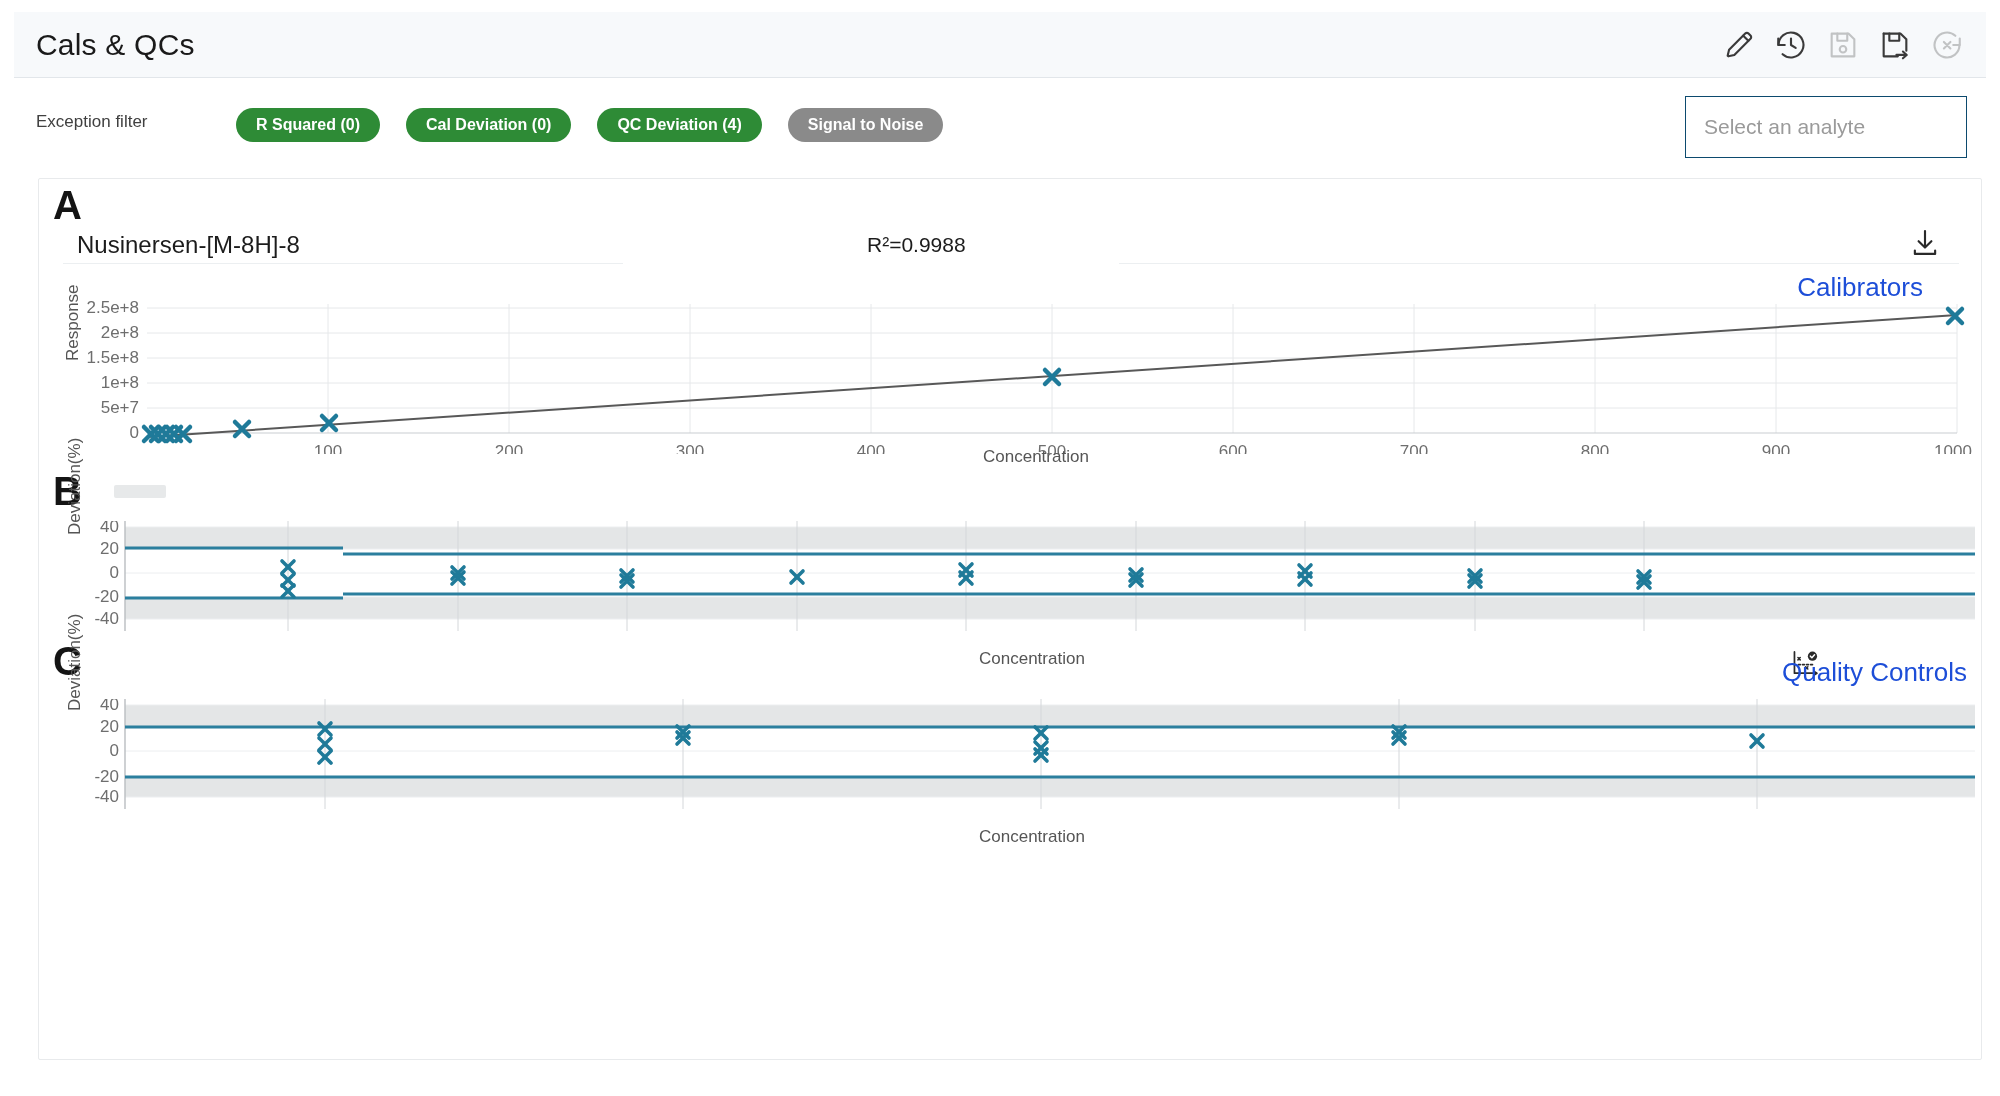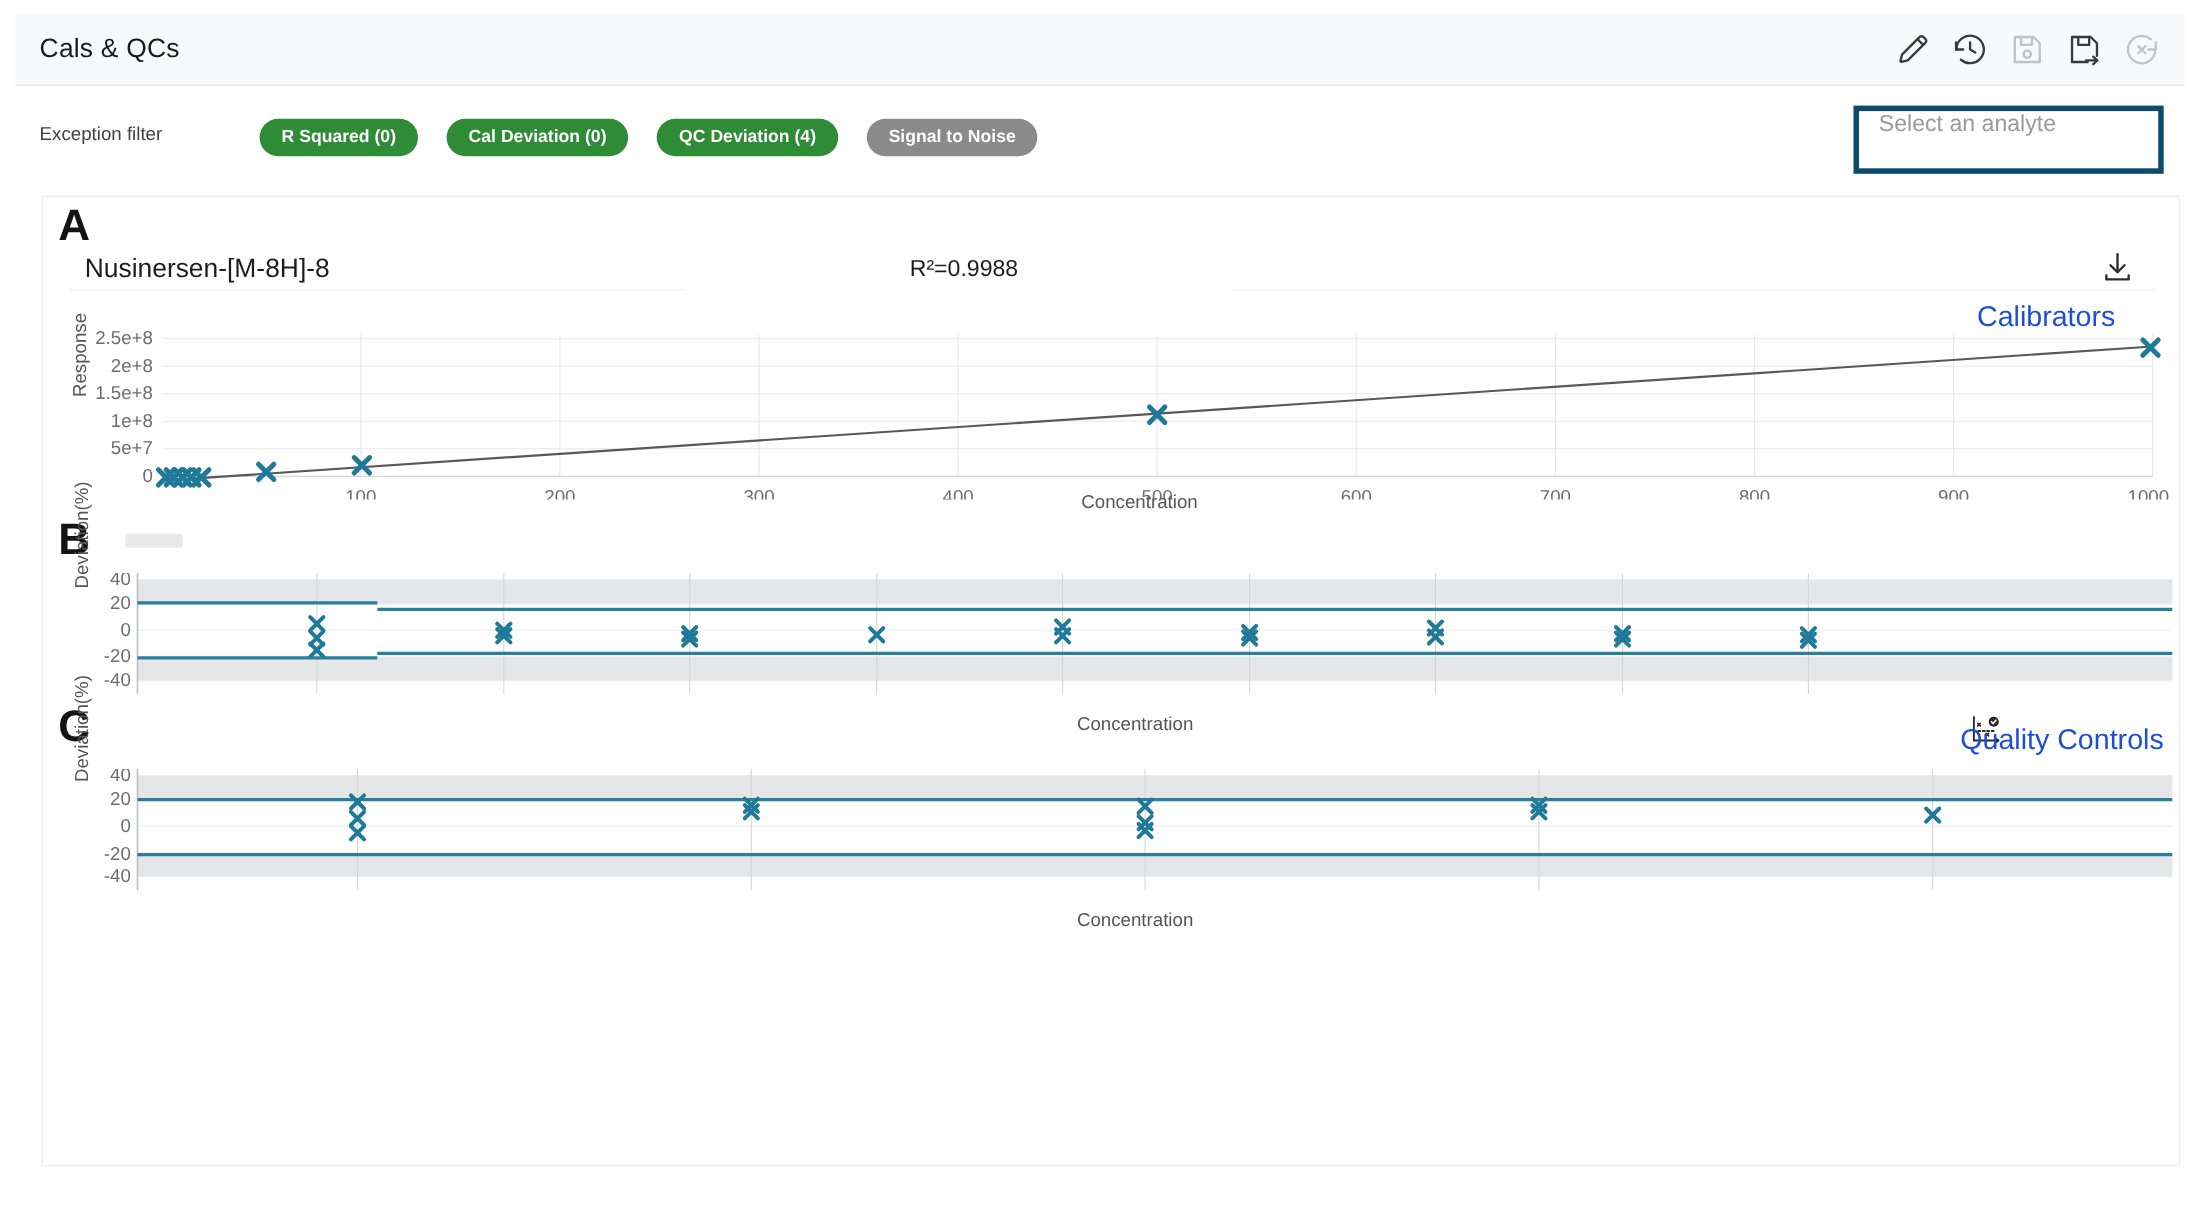--- a/index.html
+++ b/index.html
@@ -14,21 +14,21 @@
   
   .titlebar {
     position: absolute; left: 14px; top: 12px;
     width: 1972px; height: 66px;
     background: #f7f9fb;
     border-bottom: 1px solid #e2e6ea;
     display: flex; align-items: center; justify-content: space-between;
     padding: 0 22px 0 22px;
   }
   .title {
-    font-size: 24px; color: #1a1a1a; font-weight: 400;
+    font-size: 30px; color: #1a1a1a; font-weight: 400;
     letter-spacing: .2px;
   }
   .title-actions { display: flex; align-items: center; gap: 18px; }
   .ticon { width: 34px; height: 34px; display: block; }
   .ticon.disabled { opacity: .28; }
 
   
   .filterbar {
     position: absolute; left: 14px; top: 92px;
     width: 1972px; height: 76px;
@@ -45,22 +45,22 @@
     font-size: 16px; font-weight: bold; color: #ffffff;
     white-space: nowrap; cursor: pointer;
   }
   .chip.green { background: #2e8b36; }
   .chip.grey  { background: #8a8a8a; }
 
   .analyte-box {
     position: absolute; right: 19px; top: 4px;
     width: 282px; height: 62px;
     background: #ffffff;
-    border: 5px solid #0c4a6e;
-    display: flex; 
+    border: 1px solid #0c4a6e;
+    display: flex; align-items: center;
     padding: 0 18px;
   }
   .analyte-ph { font-size: 21px; color: #9a9a9a; }
 
   
   .card {
     position: absolute; left: 38px; top: 178px;
     width: 1944px; height: 882px;
     background: #ffffff;
     border: 1px solid #e8eaec;
@@ -170,21 +170,21 @@
     <span class="analyte-ph">Select an analyte</span>
   </div>
 </div>
 
 <div class="card">
 
   <div class="panel-letter" style="left:14px; top:6px;">A</div>
 
   <div class="chart-title" style="left:38px; top:52px;">Nusinersen-[M-8H]-8</div>
 
-  <div class="chart-r2" style="left:788px; top:54px;">R²=0.9988</div>
+  <div class="chart-r2" style="left:828px; top:54px;">R²=0.9988</div>
 
   <span style="position:absolute; right:40px; top:48px;" title="Download">
     <svg viewBox="0 0 24 24" width="32" height="32" fill="none" stroke="#2a2a2a" stroke-width="1.6" stroke-linecap="round" stroke-linejoin="round">
       <path d="M12 3v12"></path>
         <path d="M7.2 10.6L12 15.4l4.8-4.8"></path>
       <path d="M4.4 17.6v2.6h15.2v-2.6"></path>
     </svg>
   </span>
 
   <div class="hr-sep" style="left:24px; top:84px; width:560px;"></div>

